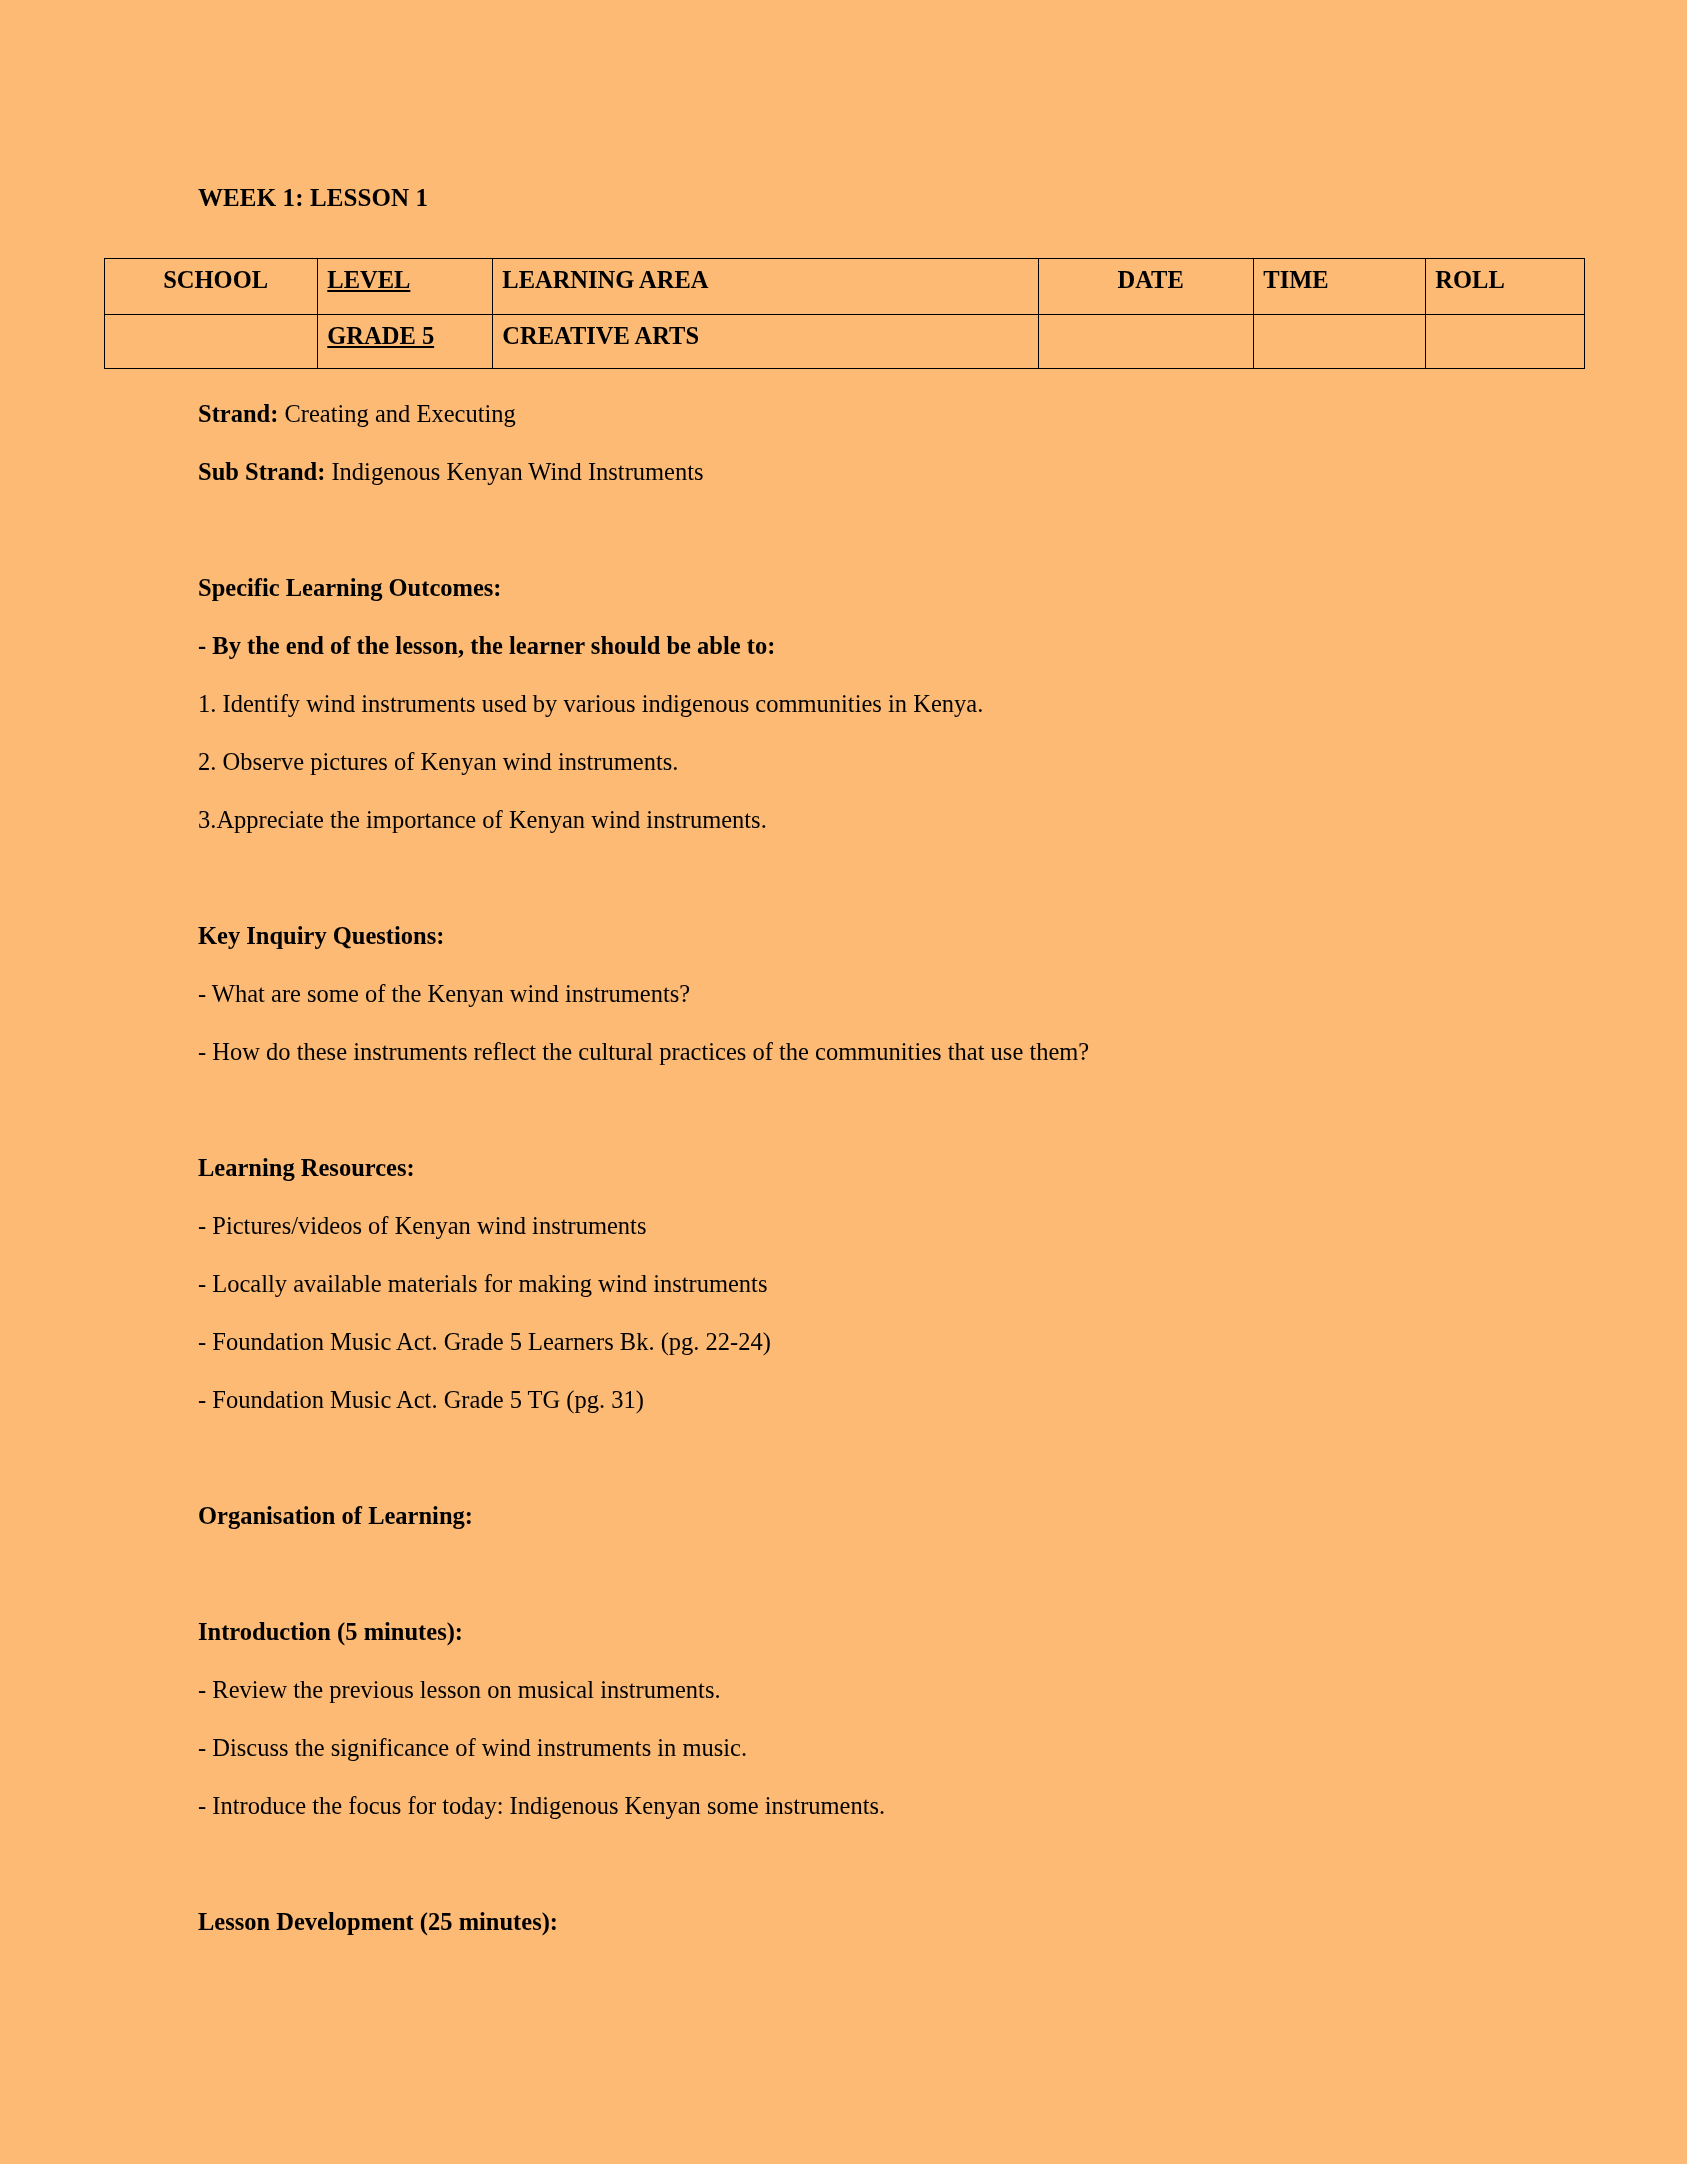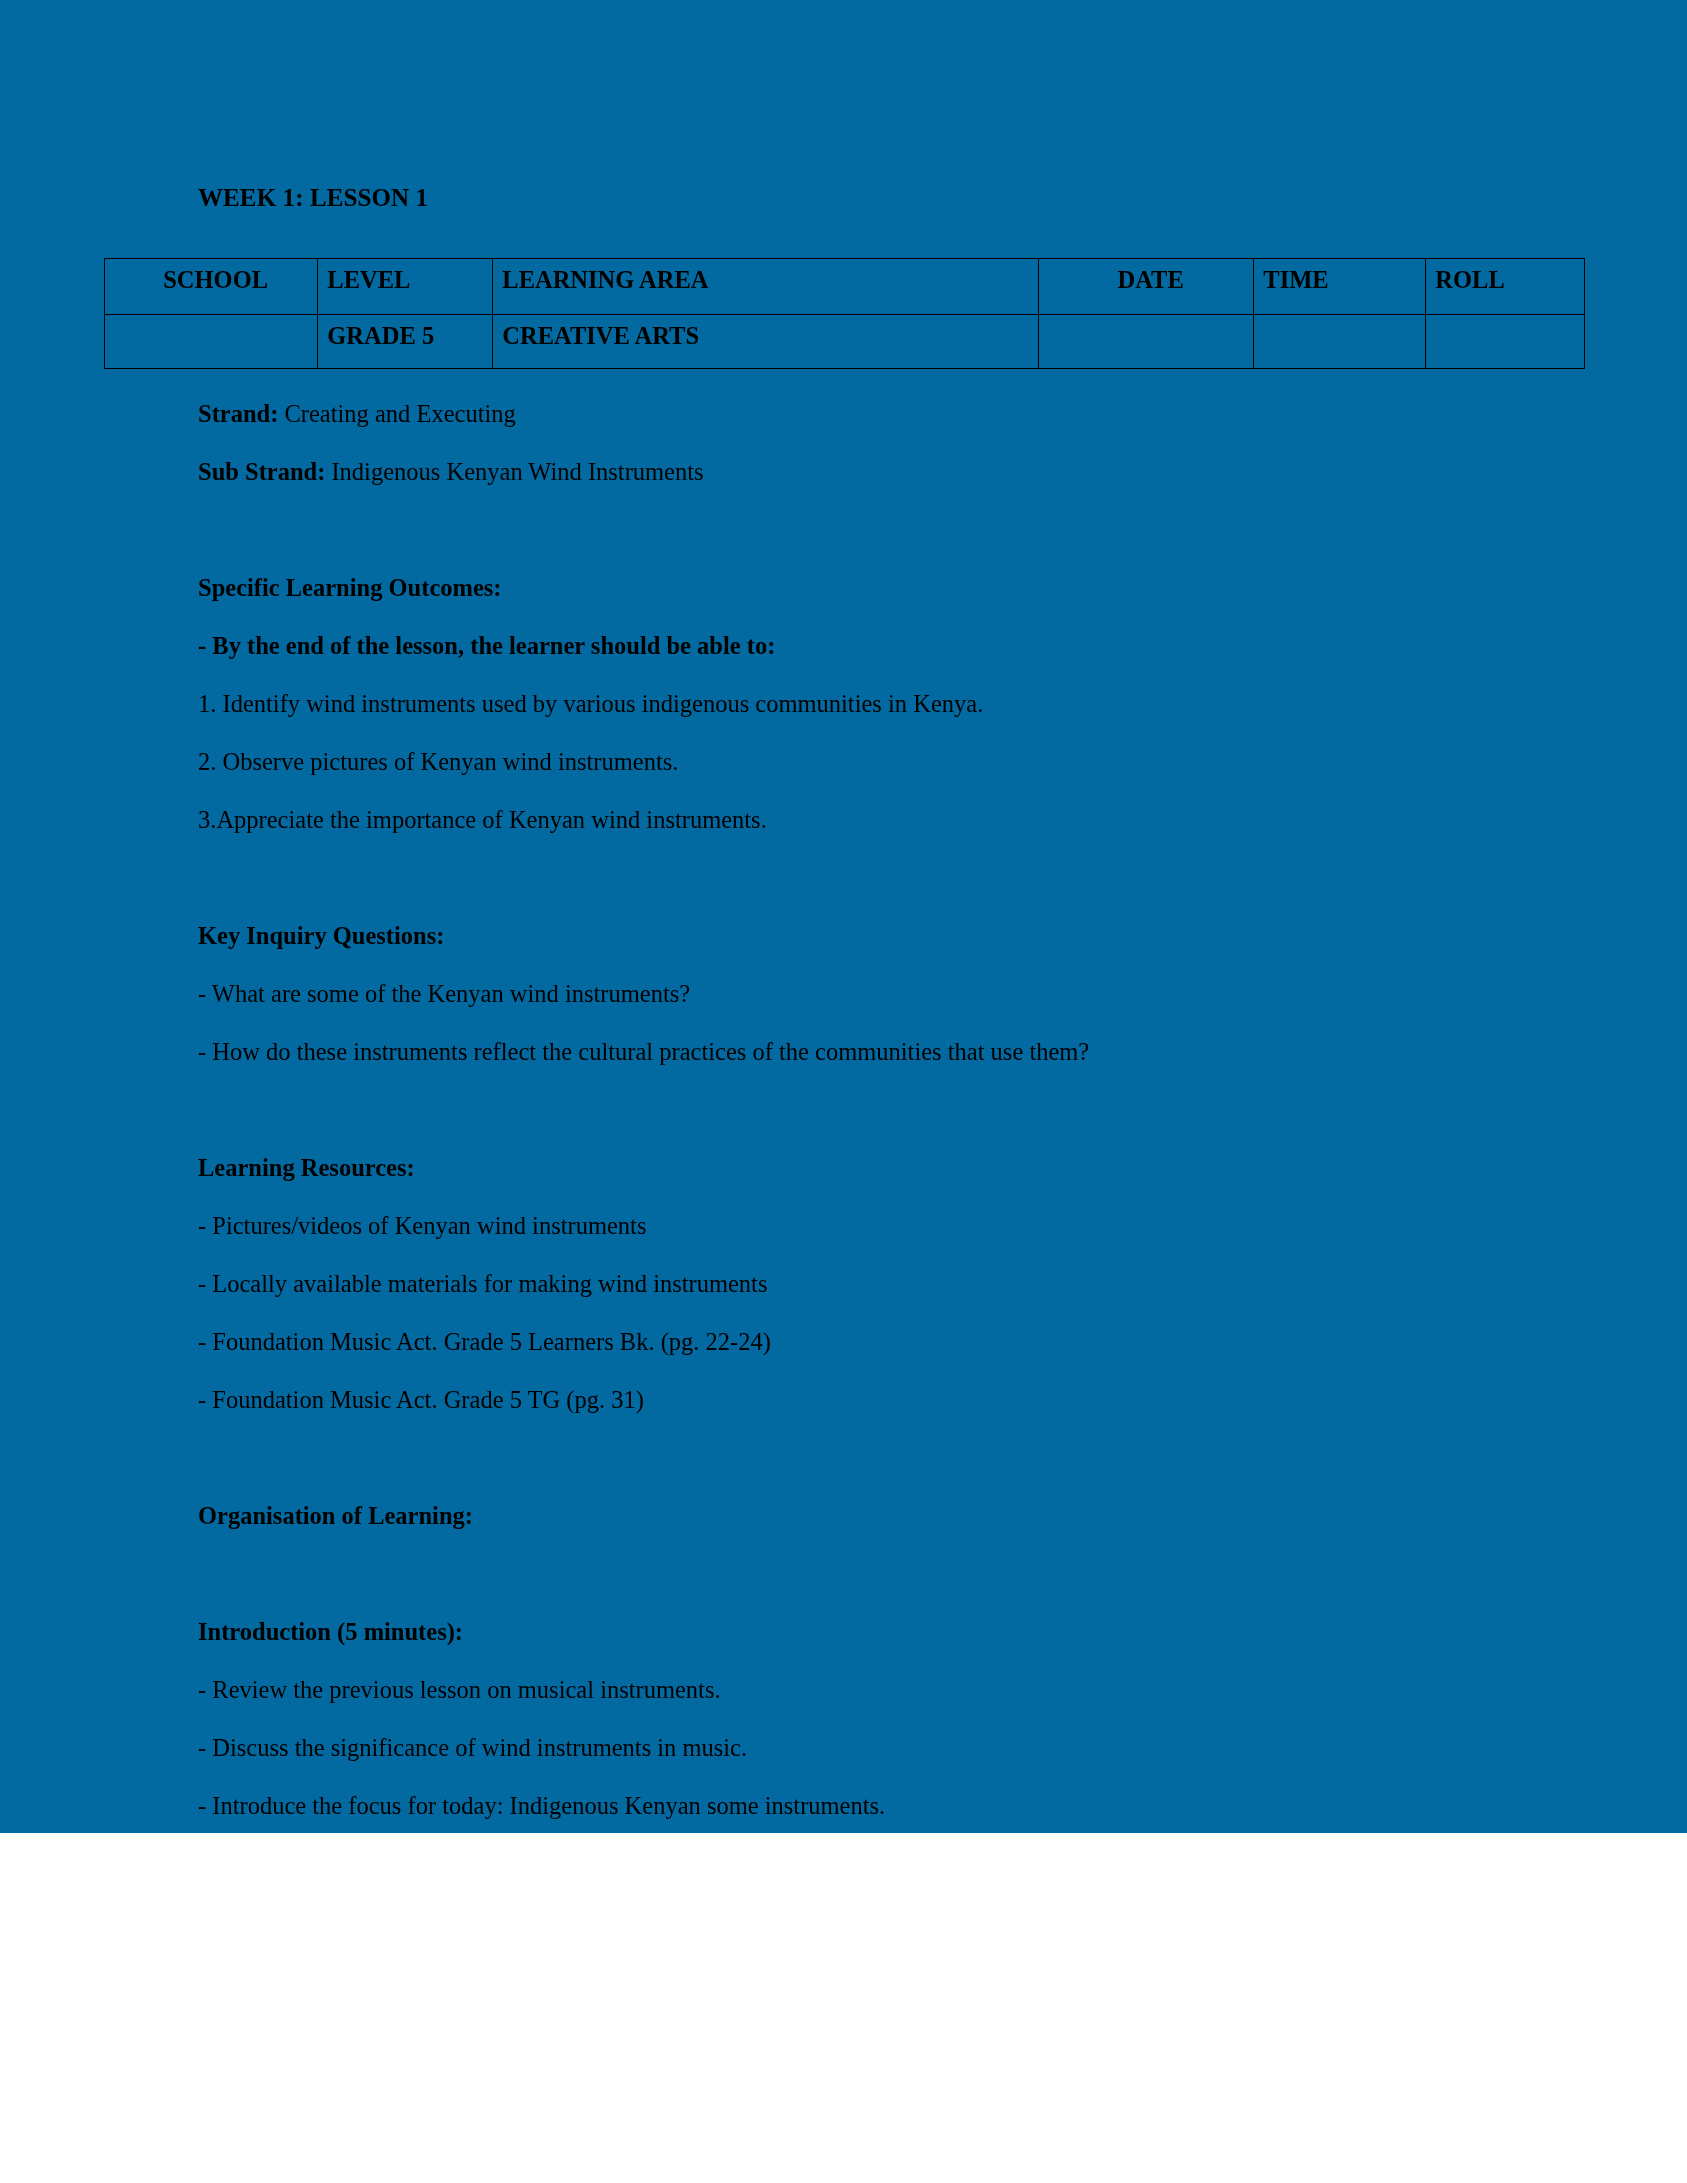--- a/index.html
+++ b/index.html
@@ -12,23 +12,23 @@
     width: 1687px;
     height: 2183px;
     font-family: "Liberation Serif", "DejaVu Serif", serif;
     color: #000000;
     -webkit-font-smoothing: antialiased;
   }
 
   .page {
     position: relative;
     width: 1687px;
-    height: 1833px;
+    height: 2164px;
     box-sizing: border-box;
-    background: #0369a1;
+    background: #fdba74;
     overflow: hidden;
   }
 
   .content {
     position: absolute;
     left: 198px;
     top: 185px;
     width: 1211px;
   }
 
@@ -61,21 +61,21 @@
     padding: 6.6px 0 0 9.3px;
     height: 54px;
     box-sizing: border-box;
     line-height: 1.12;
     white-space: nowrap;
   }
   table.info-table tr.row-head td { height: 56px; }
   table.info-table tr.row-body td { height: 54px; }
 
   .c-school { width: 213px; text-align: center; }
-  .c-level  { width: 175px; }
+  .c-level  { width: 175px; text-decoration: underline; }
   .c-area   { width: 546px; margin-left: 22px; }
   .c-date   { width: 215px; text-align: center; }
   .c-time   { width: 172px; }
   .c-roll   { width: 159px; }
 
   
   .body-block {
     position: absolute;
     left: 0;
     top: 200px;

